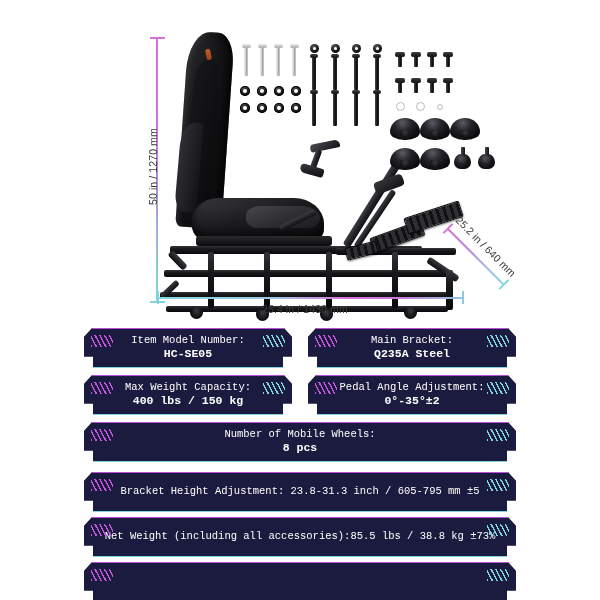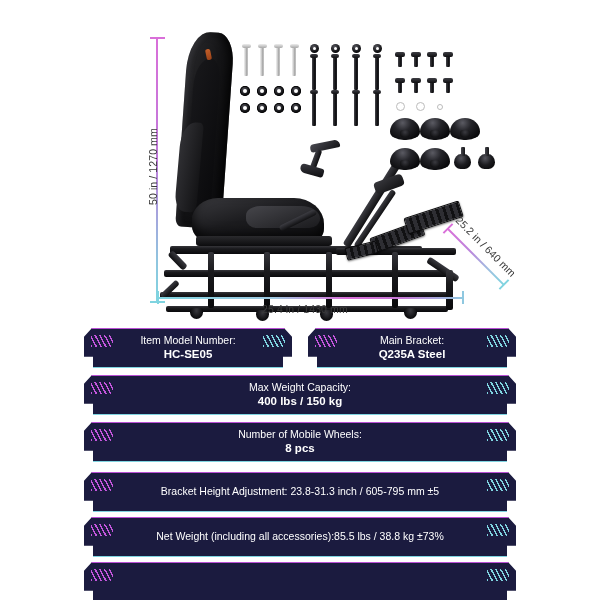--- a/index.html
+++ b/index.html
@@ -312,21 +312,21 @@
     width: 24px; height: 9px;
     background: linear-gradient(160deg, #3a3a41, #0c0c0e);
     border-radius: 4px 3px 3px 5px;
     transform: rotate(16deg);
   }
 
   
   #specs {
     position: absolute;
     left: 0; top: 322px;
-    width: 532px; height: 278px;
+    width: 532px; height: 278px; font-family: Liberation Mono, monospace;
   }
 
   .spec-row {
     position: absolute;
     left: 84px;
     width: 432px;
     display: flex;
     gap: 16px;
   }
 
@@ -559,20 +559,26 @@
       </div>
     </div>
 
     <div class="spec-row" style="top:53px;">
       <div class="banner">
         <span class="hatch hatch-left"></span>
         <span class="hatch hatch-right"></span>
         <span class="banner-label">Max Weight Capacity:</span>
         <span class="banner-value">400 lbs / 150 kg</span>
       </div>
+      <div class="banner">
+        <span class="hatch hatch-left"></span>
+        <span class="hatch hatch-right"></span>
+        <span class="banner-label">Pedal Angle Adjustment:</span>
+        <span class="banner-value">0°-35°±2</span>
+      </div>
     </div>
 
     <div class="spec-row" style="top:100px;">
       <div class="banner">
         <span class="hatch hatch-left"></span>
         <span class="hatch hatch-right"></span>
         <span class="banner-label">Number of Mobile Wheels:</span>
         <span class="banner-value">8 pcs</span>
       </div>
     </div>

